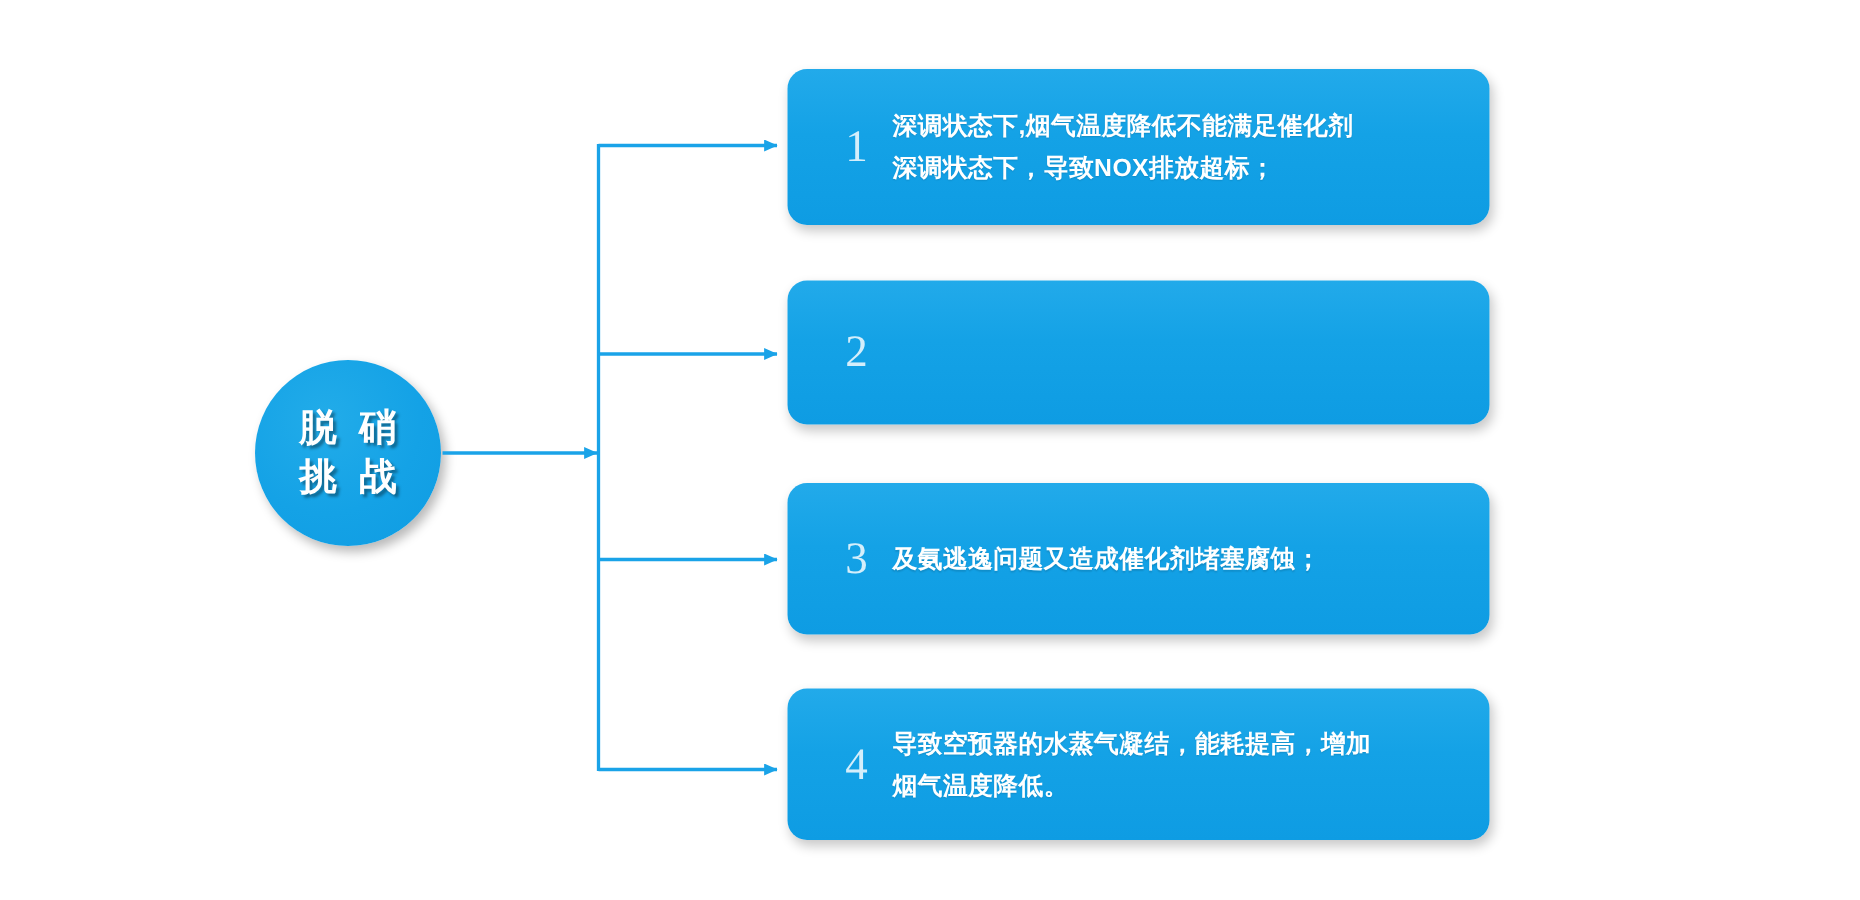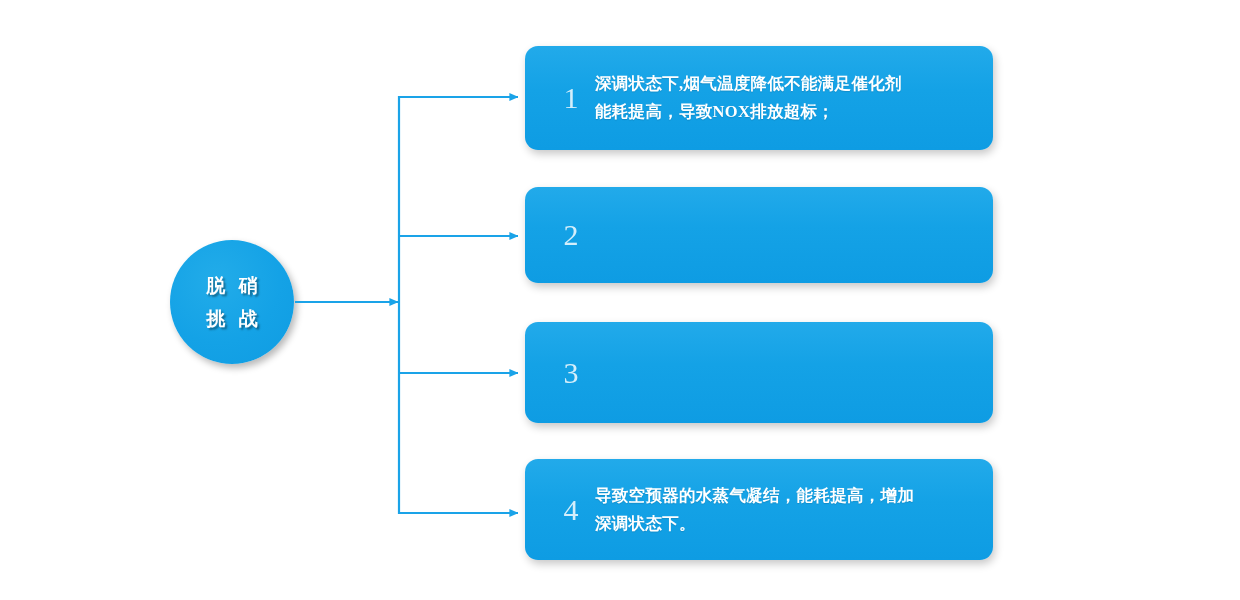--- a/index.html
+++ b/index.html
@@ -35,21 +35,21 @@
     background: radial-gradient(circle at 38% 32%, #22ace9 0%, #14a2e6 55%, #0f9ce2 100%);
     box-shadow: 3px 4px 7px rgba(0, 0, 0, 0.28);
     display: flex;
     flex-direction: column;
     align-items: center;
     justify-content: center;
     box-sizing: border-box;
   }
   .hub-line {
     color: #ffffff;
-    font-size: 19px;
+    font-size: 25px;
     font-weight: bold;
     letter-spacing: 4px;
     line-height: 33px;
     text-indent: 4px;
     text-shadow: 2px 2px 2px rgba(0, 0, 0, 0.38);
     white-space: nowrap;
   }
 
   
   #connectors {
@@ -93,21 +93,20 @@
   }
   .item-text {
     flex: 1 1 auto;
     color: #ffffff;
     font-size: 16.5px;
     font-weight: bold;
     line-height: 28px;
     letter-spacing: 0.3px;
     padding-right: 24px;
     text-shadow: 0 1px 1px rgba(0, 0, 0, 0.12);
-    font-family: Liberation Serif, serif;
   }
   .item-text .ln { display: block; white-space: nowrap; }
 </style>
 </head>
 <body>
 
 <div id="diagram">
 
   <div class="hub">
     <div class="hub-line">脱 硝</div>
@@ -128,35 +127,36 @@
     <line x1="399" y1="97" x2="518" y2="97" stroke="#1aa3e8" stroke-width="2.2" marker-end="url(#arrowhead)"></line>
     <line x1="399" y1="236" x2="518" y2="236" stroke="#1aa3e8" stroke-width="2.2" marker-end="url(#arrowhead)"></line>
     <line x1="399" y1="373" x2="518" y2="373" stroke="#1aa3e8" stroke-width="2.2" marker-end="url(#arrowhead)"></line>
     <line x1="399" y1="513" x2="518" y2="513" stroke="#1aa3e8" stroke-width="2.2" marker-end="url(#arrowhead)"></line>
   </svg>
 
   <div class="item-box item-1">
     <div class="item-num">1</div>
     <div class="item-text">
       <span class="ln">深调状态下,烟气温度降低不能满足催化剂</span>
-      <span class="ln">能耗提高，导致NOX排放超标；</span>
+      <span class="ln">深调状态下，导致NOX排放超标；</span>
     </div>
   </div>
 
   <div class="item-box item-2">
     <div class="item-num">2</div>
   </div>
 
   <div class="item-box item-3">
     <div class="item-num">3</div>
     <div class="item-text">
+      <span class="ln">及氨逃逸问题又造成催化剂堵塞腐蚀；</span>
     </div>
   </div>
 
   <div class="item-box item-4">
     <div class="item-num">4</div>
     <div class="item-text">
       <span class="ln">导致空预器的水蒸气凝结，能耗提高，增加</span>
-      <span class="ln">深调状态下。</span>
+      <span class="ln">烟气温度降低。</span>
     </div>
   </div>
 
 </div>
 
 </body></html>

